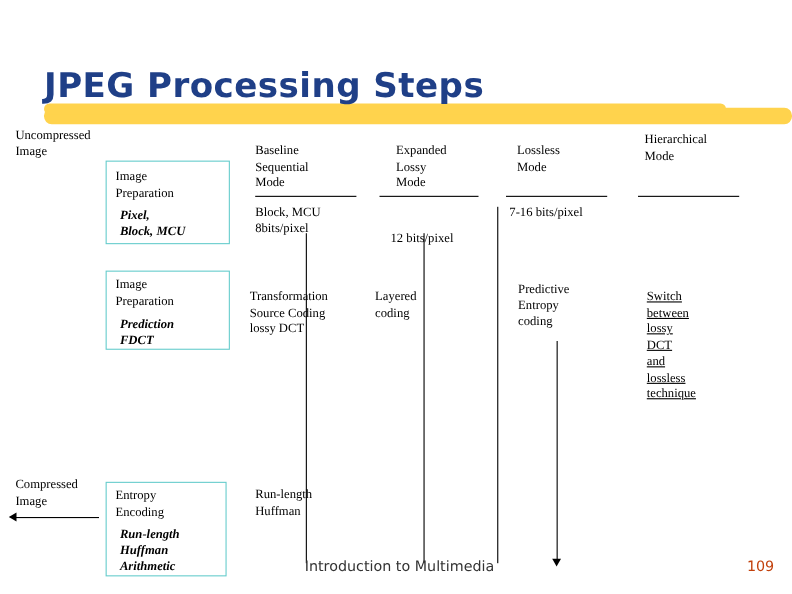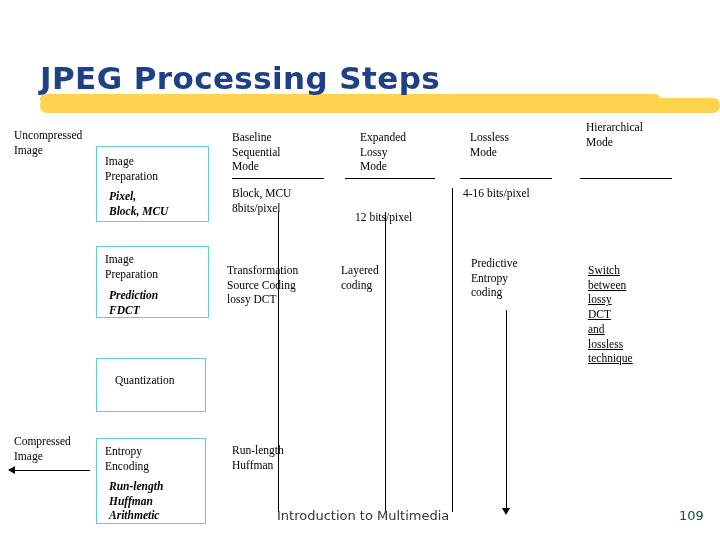--- a/index.html
+++ b/index.html
@@ -114,54 +114,51 @@
   .footer-text {
     position: absolute;
     font-family: "DejaVu Sans", sans-serif;
     font-size: 13px;
     color: #333333;
   }
   .footer-num {
     position: absolute;
     font-family: "DejaVu Sans", sans-serif;
     font-size: 13px;
-    color: #14532d;
+    color: #c2410c;
   }
 </style>
 </head>
 <body>
 
 <div class="slide">
 
   <div class="title-underline"></div>
   <div class="slide-title">JPEG Processing Steps</div>
 
-  <div class="lbl" style="left:14px; top:128px; width:86px; white-space:pre-line;">Uncompressed
+  <div class="lbl" style="left:14px; top:116px; width:86px; white-space:pre-line;">Uncompressed
 Image</div>
 
   <div class="lbl" style="left:14px; top:434px; width:86px; white-space:pre-line;">Compressed
 Image</div>
 
   <div class="box" style="left:96px; top:146px; width:113px; height:76px;">
     <div class="box-text" style="position:absolute; left:8px; top:7px; white-space:pre-line;">Image
 Preparation</div>
     <div class="box-text italic" style="position:absolute; left:12px; top:42px; white-space:pre-line;">Pixel,
 Block, MCU</div>
   </div>
 
   <div class="box" style="left:96px; top:246px; width:113px; height:72px;">
     <div class="box-text" style="position:absolute; left:8px; top:5px; white-space:pre-line;">Image
 Preparation</div>
     <div class="box-text italic" style="position:absolute; left:12px; top:41px; white-space:pre-line;">Prediction
 FDCT</div>
   </div>
 
-  <div class="box" style="left:96px; top:358px; width:110px; height:54px;">
-    <div class="box-text" style="position:absolute; left:18px; top:14px; white-space:pre-line;">Quantization</div>
-  </div>
 
   <div class="box" style="left:96px; top:438px; width:110px; height:86px;">
     <div class="box-text" style="position:absolute; left:8px; top:5px; white-space:pre-line;">Entropy
 Encoding</div>
     <div class="box-text italic" style="position:absolute; left:12px; top:40px; white-space:pre-line;">Run-length
 Huffman
 Arithmetic</div>
   </div>
 
   <div class="hline" style="left:14px; top:470px; width:76px;"></div>
@@ -179,21 +176,21 @@
 Lossy
 Mode</div>
   <div class="lbl" style="left:470px; top:130px; white-space:pre-line;">Lossless
 Mode</div>
   <div class="lbl" style="left:586px; top:120px; white-space:pre-line;">Hierarchical
 Mode</div>
 
   <div class="lbl" style="left:232px; top:186px; white-space:pre-line;">Block, MCU
 8bits/pixel</div>
   <div class="lbl" style="left:355px; top:186px; white-space:pre-line;margin-top:24px;">12 bits/pixel</div>
-  <div class="lbl" style="left:463px; top:186px; white-space:pre-line;">4-16 bits/pixel</div>
+  <div class="lbl" style="left:463px; top:186px; white-space:pre-line;">7-16 bits/pixel</div>
 
   <div class="lbl" style="left:227px; top:263px; white-space:pre-line;">Transformation
 Source Coding
 lossy DCT</div>
   <div class="lbl" style="left:341px; top:263px; white-space:pre-line;">Layered
 coding</div>
   <div class="lbl" style="left:471px; top:256px; white-space:pre-line;">Predictive
 Entropy
 coding</div>
   <div class="lbl" style="left:588px; top:263px; white-space:pre-line;text-decoration:underline;">Switch

